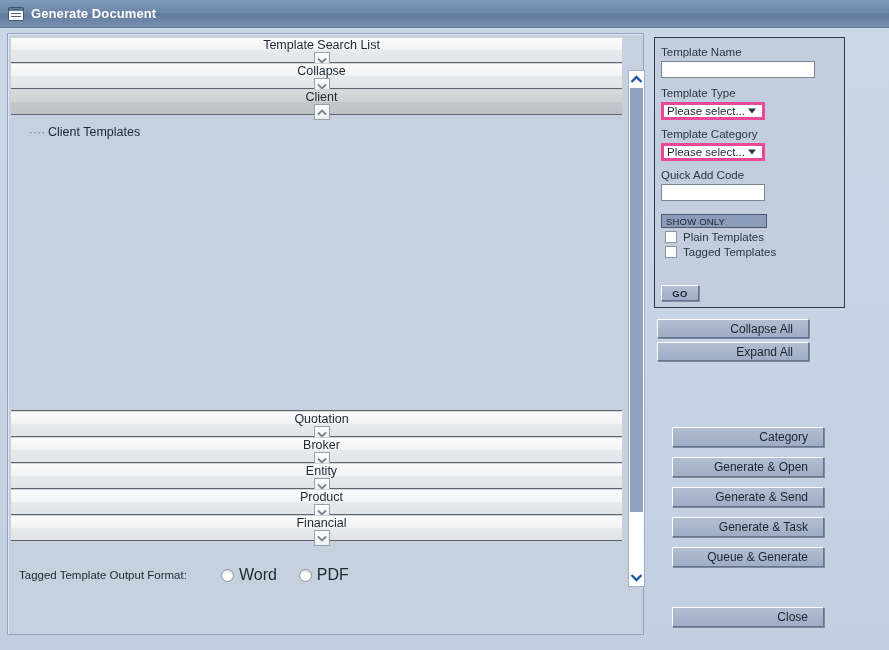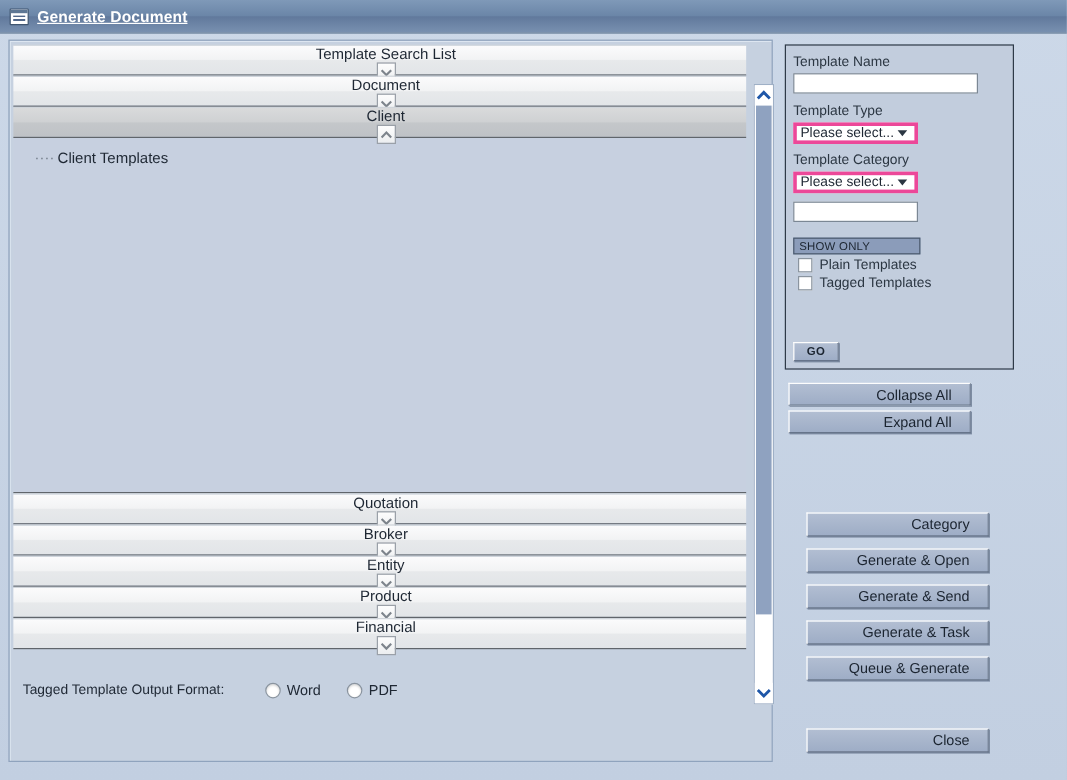--- a/index.html
+++ b/index.html
@@ -56,21 +56,20 @@
     position: absolute;
     left: 2px; top: 5px; right: 2px; height: 6px;
     background: repeating-linear-gradient(180deg,#4a6casdf 0 0);
     background-image: linear-gradient(180deg,#52688a 0 1.5px, transparent 1.5px 3px, #52688a 3px 4.5px, transparent 4.5px 6px);
   }
   #titlebar .ttext {
     font-size: 13px;
     font-weight: bold;
     color: #ffffff;
     letter-spacing: .1px;
-    text-decoration: underline;
   }
 
   
   #leftpanel {
     position: absolute;
     left: 7px; top: 33px;
     width: 637px; height: 602px;
     background: #c6d1e0;
     border: 1px solid #8fa3bd;
     box-shadow: inset 1px 1px 0 #dde6f1;
@@ -189,21 +188,21 @@
   .radio-grp + .radio-grp { margin-left: 22px; }
   .radio {
     width: 13px; height: 13px;
     border-radius: 50%;
     background: #ffffff;
     border: 1px solid #8a949f;
     box-shadow: inset 0 1px 2px rgba(0,0,0,.18);
     box-sizing: border-box;
     flex: none;
   }
-  .radio-grp .rlabel { font-size: 12px; }
+  .radio-grp .rlabel { font-size: 16px; }
 
   
   #searchpanel {
     position: absolute;
     left: 654px; top: 37px;
     width: 191px; height: 271px;
     background: #c2cddd;
     border: 1px solid #2e3a48;
     box-sizing: border-box;
     padding: 7px 0 0 6px;
@@ -341,21 +340,21 @@
       <div class="acc-head">
         <span class="lbl">Template Search List</span>
         <span class="chev-btn">
           <svg width="10" height="7" viewBox="0 0 10 7">
               <path d="M1 1.5 L5 5.5 L9 1.5" stroke="#7d848c" stroke-width="1.8" fill="none"></path>
             </svg>
         </span>
       </div>
 
       <div class="acc-head">
-        <span class="lbl">Document</span>
+        <span class="lbl">Collapse</span>
         <span class="chev-btn">
           <svg width="10" height="7" viewBox="0 0 10 7">
               <path d="M1 1.5 L5 5.5 L9 1.5" stroke="#7d848c" stroke-width="1.8" fill="none"></path>
             </svg>
         </span>
       </div>
 
       <div class="acc-head expanded">
         <span class="lbl">Client</span>
         <span class="chev-btn">
@@ -457,20 +456,21 @@
       <span>Please select...</span>
       <span class="arrow"></span>
     </div>
 
     <div class="fld-label">Template Category</div>
     <div class="select">
       <span>Please select...</span>
       <span class="arrow"></span>
     </div>
 
+    <div class="fld-label">Quick Add Code</div>
     <input class="txt-input" id="quick-add-input" type="text" placeholder="" style="">
 
     <div id="show-only-bar">SHOW ONLY</div>
 
     <div class="chk-row">
       <span class="chk"></span>
       <span class="clabel">Plain Templates</span>
     </div>
     <div class="chk-row">
       <span class="chk"></span>

